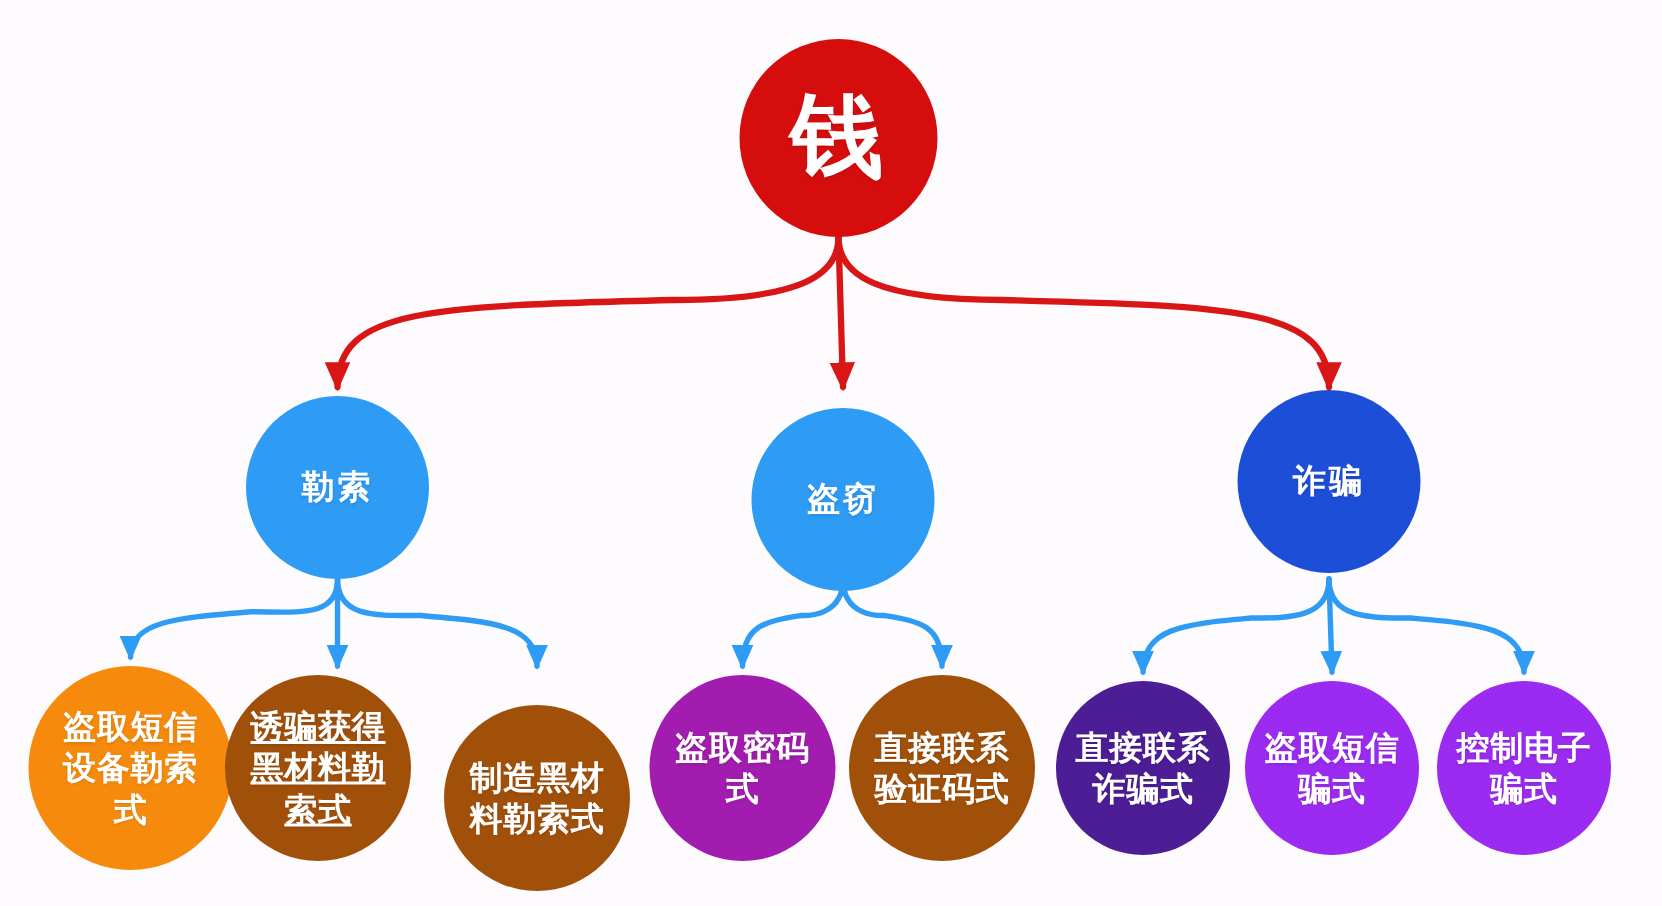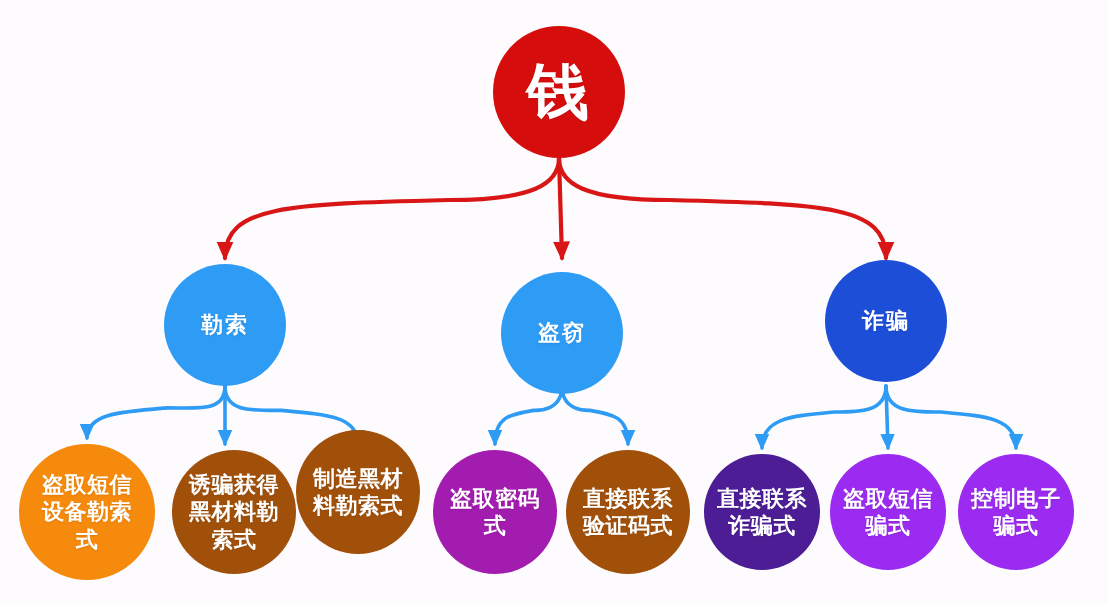--- a/index.html
+++ b/index.html
@@ -95,26 +95,26 @@
         <span class="label">钱</span>
       </div>
       <div class="node node-branch" style="left: 164px; top: 264px; width: 122px; height: 122px; background: rgb(46, 155, 245);">
         <span class="label">勒索</span>
       </div>
       <div class="node node-leaf" style="left: 19px; top: 444px; width: 136px; height: 136px; background: rgb(245, 138, 12);">
         <span class="label">盗取短信
 设备勒索
 式</span>
       </div>
-      <div class="node node-leaf" style="left: 172px; top: 450px; width: 124px; height: 124px; background: rgb(161, 80, 10);">
+      <div class="node node-leaf" style="left: 150px; top: 450px; width: 124px; height: 124px; background: rgb(161, 80, 10); text-decoration: underline;">
         <span class="label">诱骗获得
 黑材料勒
 索式</span>
       </div>
-      <div class="node node-leaf" style="left: 296px; top: 430px; width: 124px; height: 124px; background: rgb(161, 80, 10);">
+      <div class="node node-leaf" style="left: 296px; top: 470px; width: 124px; height: 124px; background: rgb(161, 80, 10);">
         <span class="label">制造黑材
 料勒索式</span>
       </div>
       <div class="node node-branch" style="left: 501px; top: 272px; width: 122px; height: 122px; background: rgb(46, 155, 245);">
         <span class="label">盗窃</span>
       </div>
       <div class="node node-leaf" style="left: 433px; top: 450px; width: 124px; height: 124px; background: #a21caf;">
         <span class="label">盗取密码
 式</span>
       </div>

